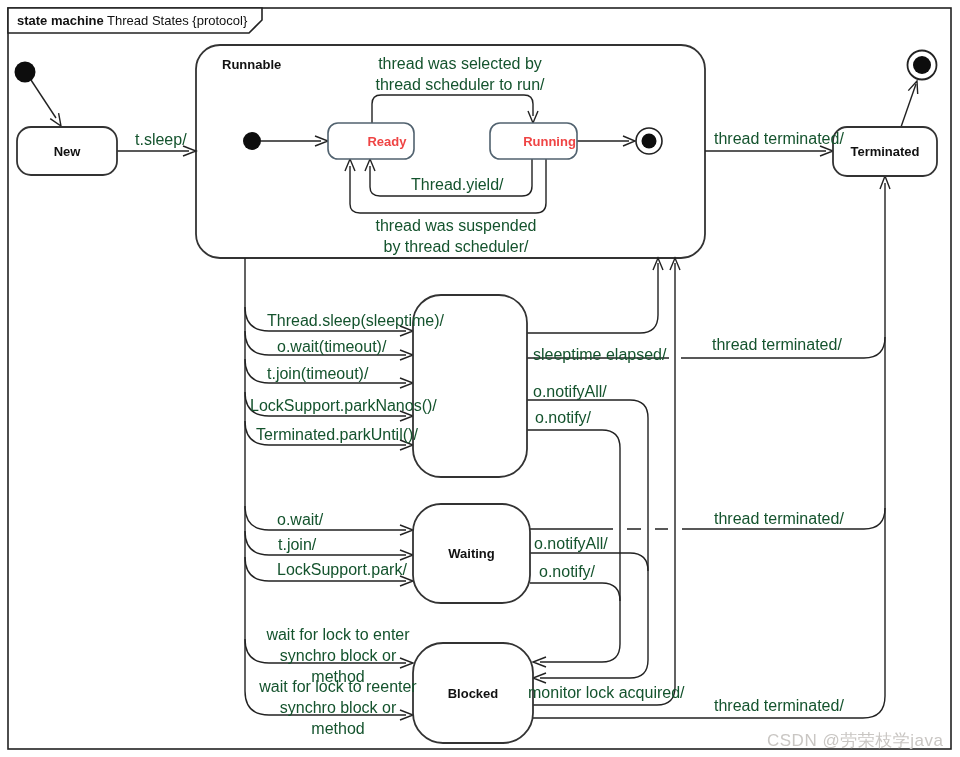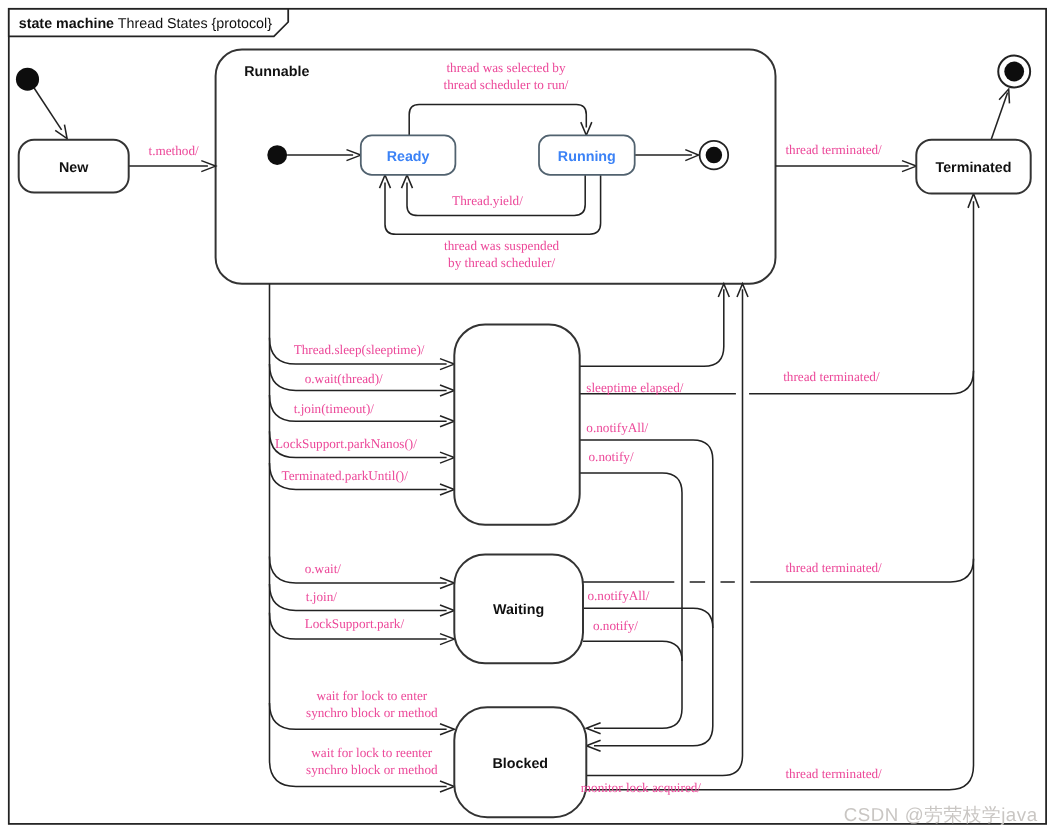--- a/index.html
+++ b/index.html
@@ -2,30 +2,29 @@
 <html><head>
 <meta charset="utf-8">
 <style>
   html,body{margin:0;padding:0;background:#fff;}
   .stage{
     position:relative;width:960px;height:757px;background:#fff;overflow:hidden;
     font-family:"Liberation Sans",sans-serif;
   }
   .stage svg{position:absolute;left:0;top:0;}
   .lbl{
-    position:absolute;font-size:12px;color:#ec4899;line-height:1.3;
+    position:absolute;font-size:16px;color:#14532d;line-height:1.3;
     white-space:pre-line;
-    font-family:Liberation Serif, serif;
   }
   .center{text-align:center;}
   .state-label{
     position:absolute;display:flex;align-items:center;justify-content:center;
     font-weight:bold;font-size:13px;color:#111;
   }
-  .inner-blue{color:#3b82f6;}
+  .inner-blue{color:#ef4444;padding-left:16px;}
   .frame-title{
     position:absolute;left:17px;top:13px;font-size:13px;color:#111;white-space:nowrap;
   }
   .frame-title .kw{font-weight:bold;}
   .watermark{
     position:absolute;left:767px;top:729px;font-size:17px;color:#c9c6c3;
     white-space:nowrap;letter-spacing:0.5px;
   }
 </style>
 </head>
@@ -157,47 +156,47 @@
   </div>
 
   <div class="state-label" style="left:17px;top:127px;width:100px;height:48px;">New</div>
   <div class="state-label" style="left:222px;top:55px;width:auto;height:18px;">Runnable</div>
   <div class="state-label inner-blue" style="left:328px;top:123px;width:86px;height:36px;">Ready</div>
   <div class="state-label" style="left:833px;top:127px;width:104px;height:49px;">Terminated</div>
   <div class="state-label inner-blue" style="left:490px;top:123px;width:87px;height:36px;">Running</div>
   <div class="state-label" style="left:413px;top:504px;width:117px;height:99px;">Waiting</div>
   <div class="state-label" style="left:413px;top:643px;width:120px;height:100px;">Blocked</div>
 
-  <div class="lbl" style="left:135px;top:130px;">t.method/</div>
+  <div class="lbl" style="left:135px;top:130px;">t.sleep/</div>
   <div class="lbl center" style="left:374px;top:54px;width:172px;">thread was selected by
 thread scheduler to run/</div>
   <div class="lbl" style="left:411px;top:175px;">Thread.yield/</div>
   <div class="lbl center" style="left:370px;top:216px;width:172px;">thread was suspended
 by thread scheduler/</div>
   <div class="lbl" style="left:714px;top:129px;">thread terminated/</div>
 
   <div class="lbl" style="left:267px;top:311px;">Thread.sleep(sleeptime)/</div>
-  <div class="lbl" style="left:277px;top:337px;">o.wait(thread)/</div>
+  <div class="lbl" style="left:277px;top:337px;">o.wait(timeout)/</div>
   <div class="lbl" style="left:267px;top:364px;">t.join(timeout)/</div>
   <div class="lbl" style="left:250px;top:396px;">LockSupport.parkNanos()/</div>
   <div class="lbl" style="left:256px;top:425px;">Terminated.parkUntil()/</div>
 
   <div class="lbl" style="left:533px;top:305px;margin-top:40px;">sleeptime elapsed/</div>
   <div class="lbl" style="left:712px;top:335px;">thread terminated/</div>
   <div class="lbl" style="left:533px;top:382px;">o.notifyAll/</div>
   <div class="lbl" style="left:535px;top:408px;">o.notify/</div>
 
   <div class="lbl" style="left:277px;top:510px;">o.wait/</div>
   <div class="lbl" style="left:278px;top:535px;">t.join/</div>
   <div class="lbl" style="left:277px;top:560px;">LockSupport.park/</div>
   <div class="lbl" style="left:714px;top:509px;">thread terminated/</div>
   <div class="lbl" style="left:534px;top:534px;">o.notifyAll/</div>
   <div class="lbl" style="left:539px;top:562px;">o.notify/</div>
 
   <div class="lbl center" style="left:257px;top:625px;width:162px;">wait for lock to enter
 synchro block or method</div>
   <div class="lbl center" style="left:257px;top:677px;width:162px;">wait for lock to reenter
 synchro block or method</div>
-  <div class="lbl" style="left:528px;top:683px;margin-top:26px;">monitor lock acquired/</div>
+  <div class="lbl" style="left:528px;top:683px;">monitor lock acquired/</div>
   <div class="lbl" style="left:714px;top:696px;">thread terminated/</div>
 
   <div class="watermark">CSDN @劳荣枝学java</div>
 </div>
 
 </body></html>

